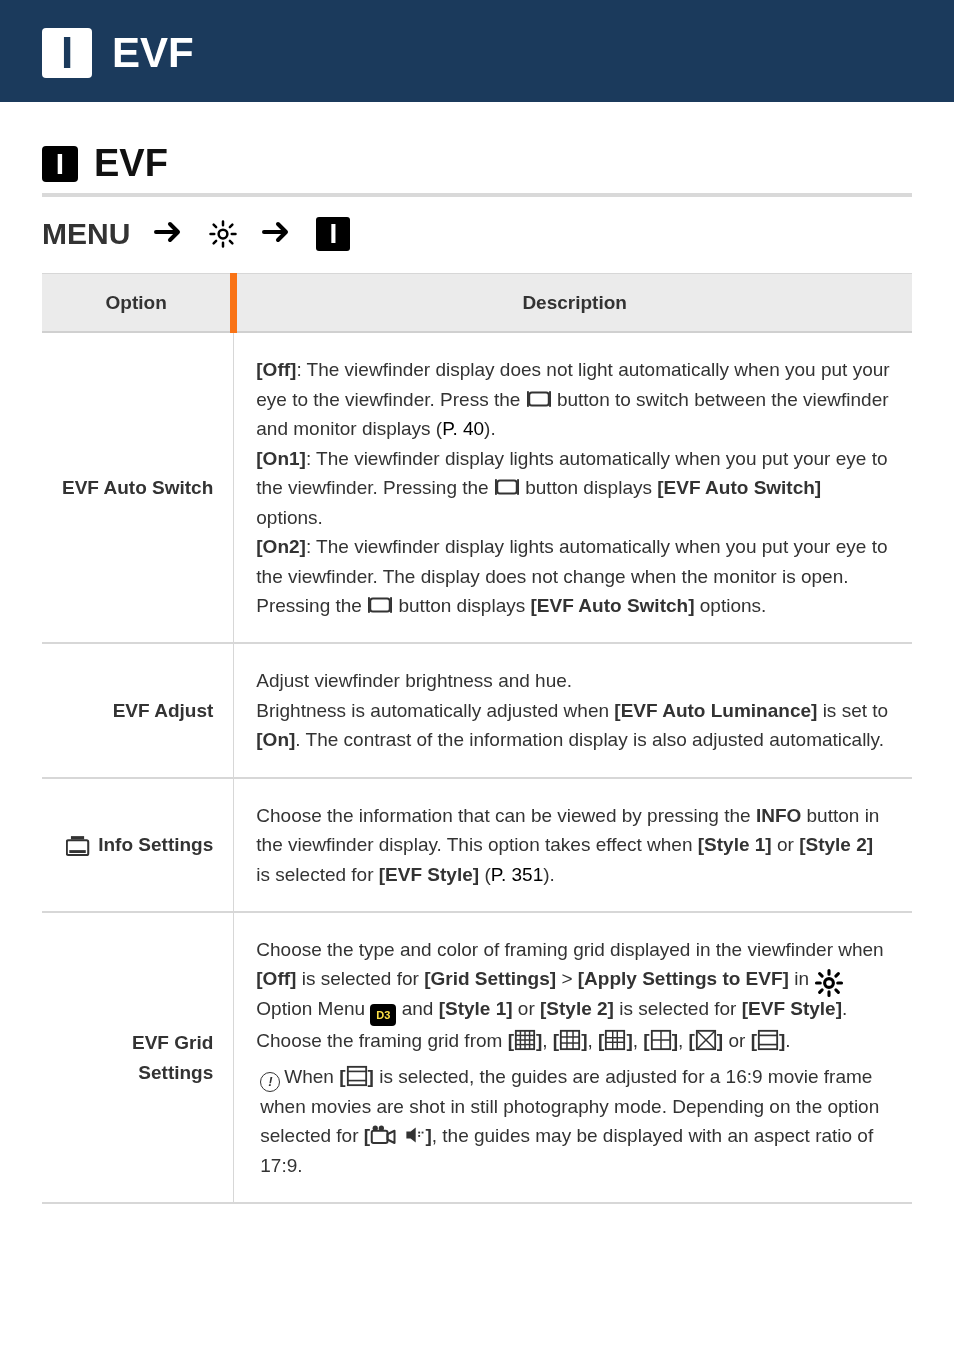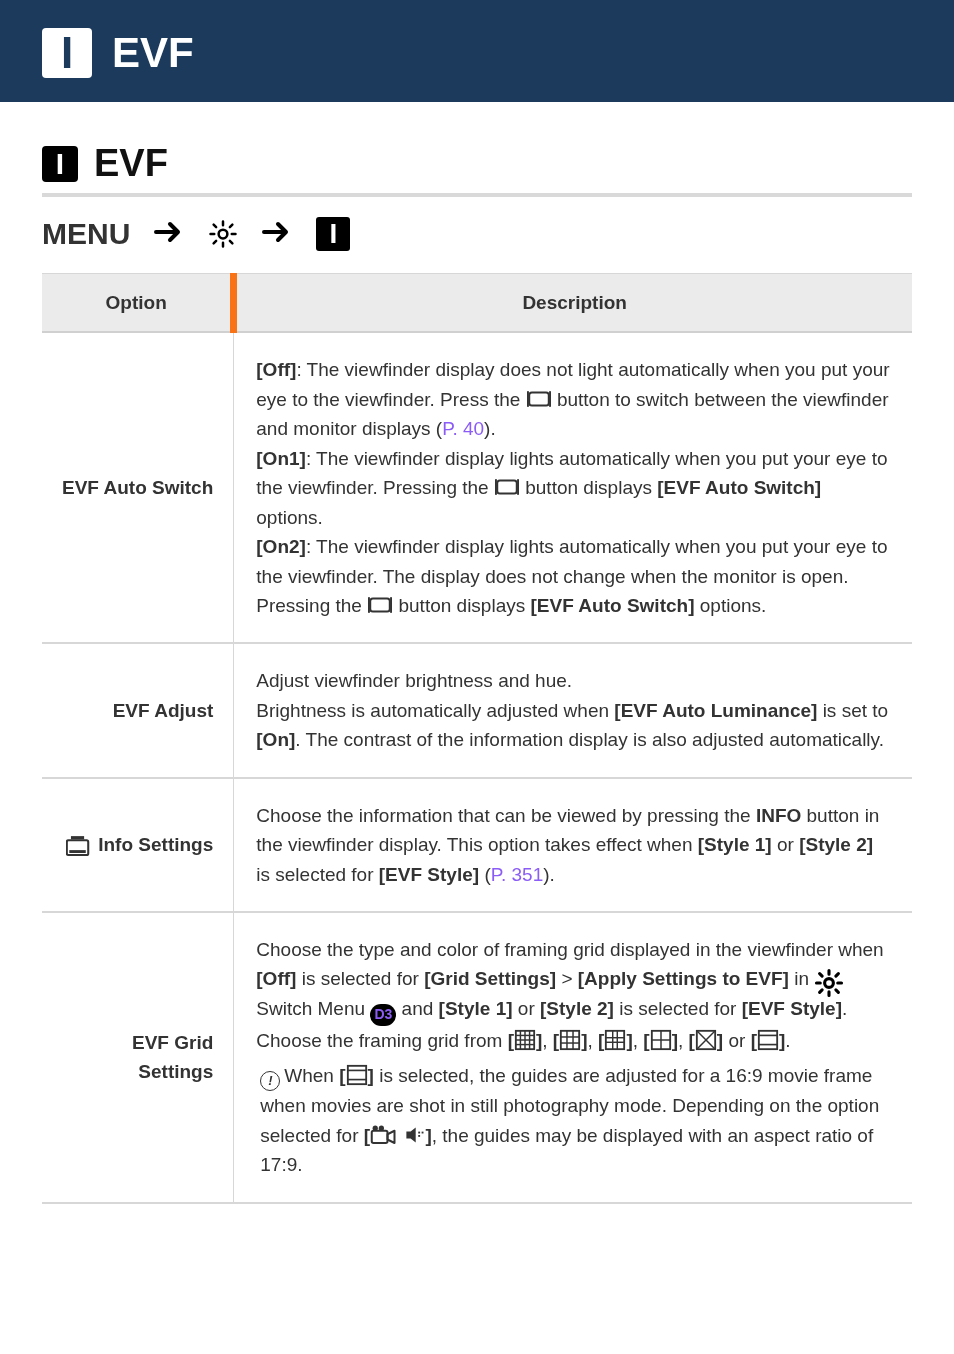--- a/index.html
+++ b/index.html
@@ -60,21 +60,21 @@
   }
   table.options th.col-opt { width: 190px; border-right:7px solid #f97316; }
   table.options td {
     padding: 22px 22px; vertical-align: middle; border-bottom:2px solid #d7d7d7;
     background:#fff;
   }
   table.options td.opt-name { font-weight:700; border-right:1px solid #d7d7d7; text-align:right; white-space:nowrap; padding-left:20px; padding-right:20px;}
   table.options tr：nth-child(odd) td {}
   .para + .para { margin-top: 0; }
   .bold { font-weight:700; }
-  .link { color:#8b5cf6;margin-top:29px; }
+  .link { color:#000000;margin-top:29px; }
 
   .evf-btn {
     display:inline-flex; vertical-align:-3px;
   }
   .evf-btn svg { width:26px; height:20px; }
 
   .grid-icon {
     display:inline-flex; vertical-align:-4px;
   }
   .grid-icon svg { width:22px; height:22px; }
@@ -82,23 +82,23 @@
   .circle-i {
     display:inline-flex; width:20px; height:20px;
     border:1.8px solid #333; border-radius:50%;
     align-items:center; justify-content:center;
     font-style:italic; font-weight:700; font-size:13px;
     vertical-align:-3px; margin-right:4px;
   }
 
   .d3-badge {
     display:inline-flex; width:26px; height:22px;
-    background:#000; color:#8b5cf6; border-radius:11px;
+    background:#000; color:#fde047; border-radius:4px;
     align-items:center; justify-content:center;
-    font-size:14px; font-weight:700; vertical-align:-4px;
+    font-size:11px; font-weight:700; vertical-align:-4px;
   }
 
   .movie-settings-icon {
     display:inline-flex; vertical-align:-5px;
   }
   .movie-settings-icon svg { width:28px; height:22px; }
   .speaker-icon { display:inline-flex; vertical-align:-4px; }
   .speaker-icon svg { width:22px; height:22px; }
 
   .info-settings-icon { display:inline-flex; vertical-align:-6px; margin-right:4px;}
@@ -214,21 +214,21 @@
           <div>EVF Grid</div>
           <div>Settings</div>
         </td>
         <td>
           <div>
             <span>Choose the type and color of framing grid displayed in the viewfinder when </span><span class="bold">[Off]</span><span> is selected for </span><span class="bold">[Grid Settings]</span><span> &gt; </span><span class="bold">[Apply Settings to EVF]</span><span> in </span><span class="gear-icon" style="width:20px;height:20px;vertical-align:-3px;"><svg viewBox="0 0 48 48">
                   <g fill="none" stroke="#000" stroke-width="5">
                     <circle cx="24" cy="24" r="7"></circle>
                     <path d="M24 4v6M24 38v6M4 24h6M38 24h6M9 9l4 4M35 35l4 4M39 9l-4 4M13 35l-4 4" stroke-linecap="round"></path>
                   </g>
-                </svg></span><span> Switch Menu </span><span class="d3-badge">D3</span><span> and </span><span class="bold">[Style 1]</span><span> or </span><span class="bold">[Style 2]</span><span> is selected for </span><span class="bold">[EVF Style]</span><span>. Choose the framing grid from </span>
+                </svg></span><span> Option Menu </span><span class="d3-badge">D3</span><span> and </span><span class="bold">[Style 1]</span><span> or </span><span class="bold">[Style 2]</span><span> is selected for </span><span class="bold">[EVF Style]</span><span>. Choose the framing grid from </span>
             
             <span class="bold">[<span class="grid-icon">
                   <svg viewBox="0 0 24 24">
                     <rect x="2" y="2" width="20" height="20" fill="none" stroke="#333" stroke-width="2"></rect>
                     <line x1="7" y1="2" x2="7" y2="22" stroke="#333" stroke-width="1.6"></line>
                     <line x1="12" y1="2" x2="12" y2="22" stroke="#333" stroke-width="1.6"></line>
                     <line x1="17" y1="2" x2="17" y2="22" stroke="#333" stroke-width="1.6"></line>
                     <line x1="2" y1="7" x2="22" y2="7" stroke="#333" stroke-width="1.6"></line>
                     <line x1="2" y1="12" x2="22" y2="12" stroke="#333" stroke-width="1.6"></line>
                     <line x1="2" y1="17" x2="22" y2="17" stroke="#333" stroke-width="1.6"></line>

